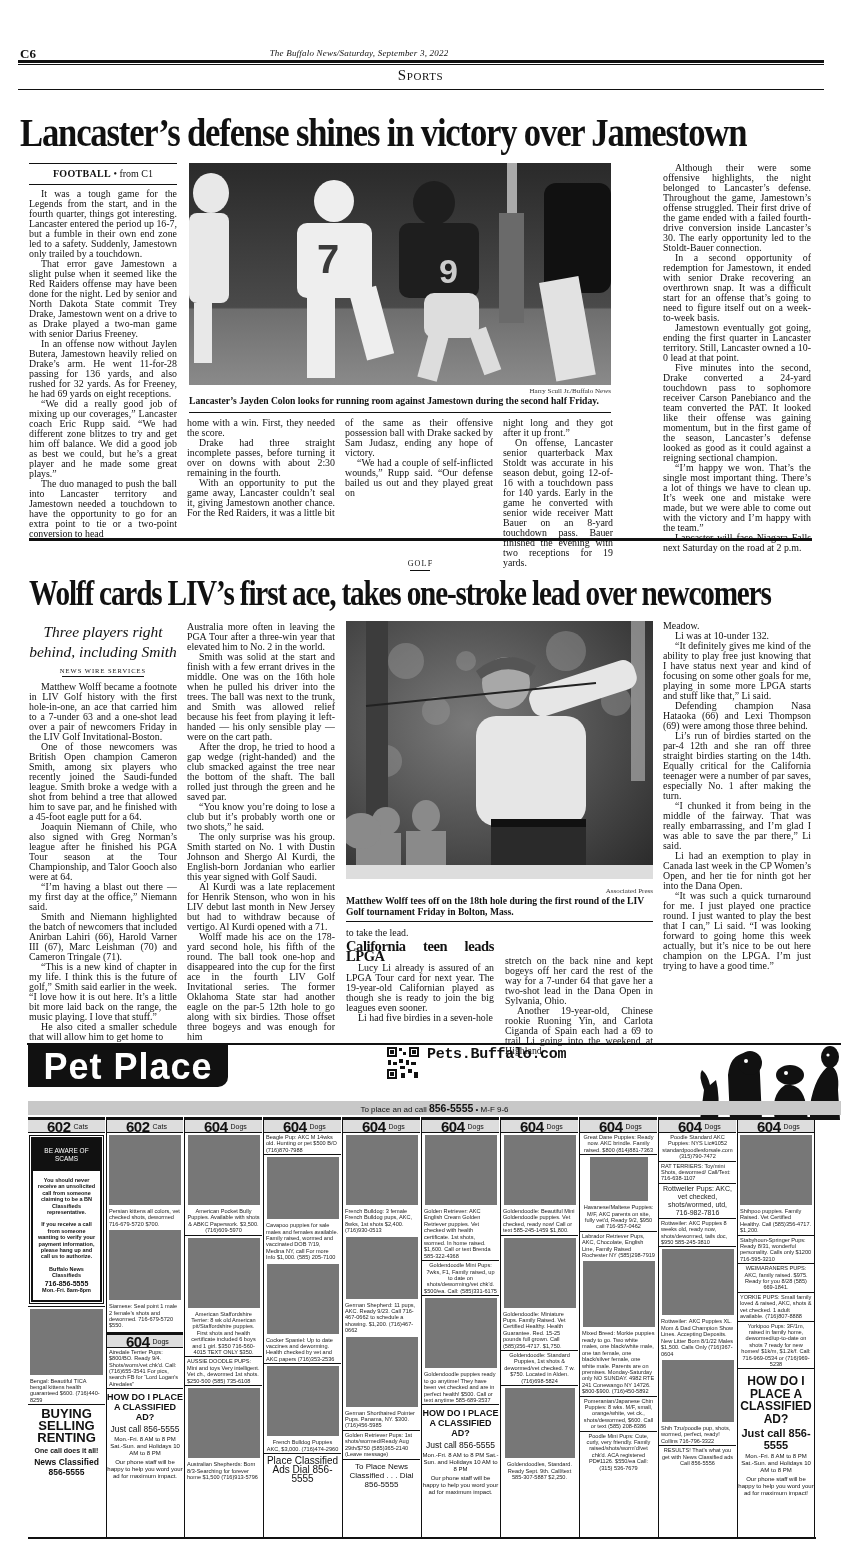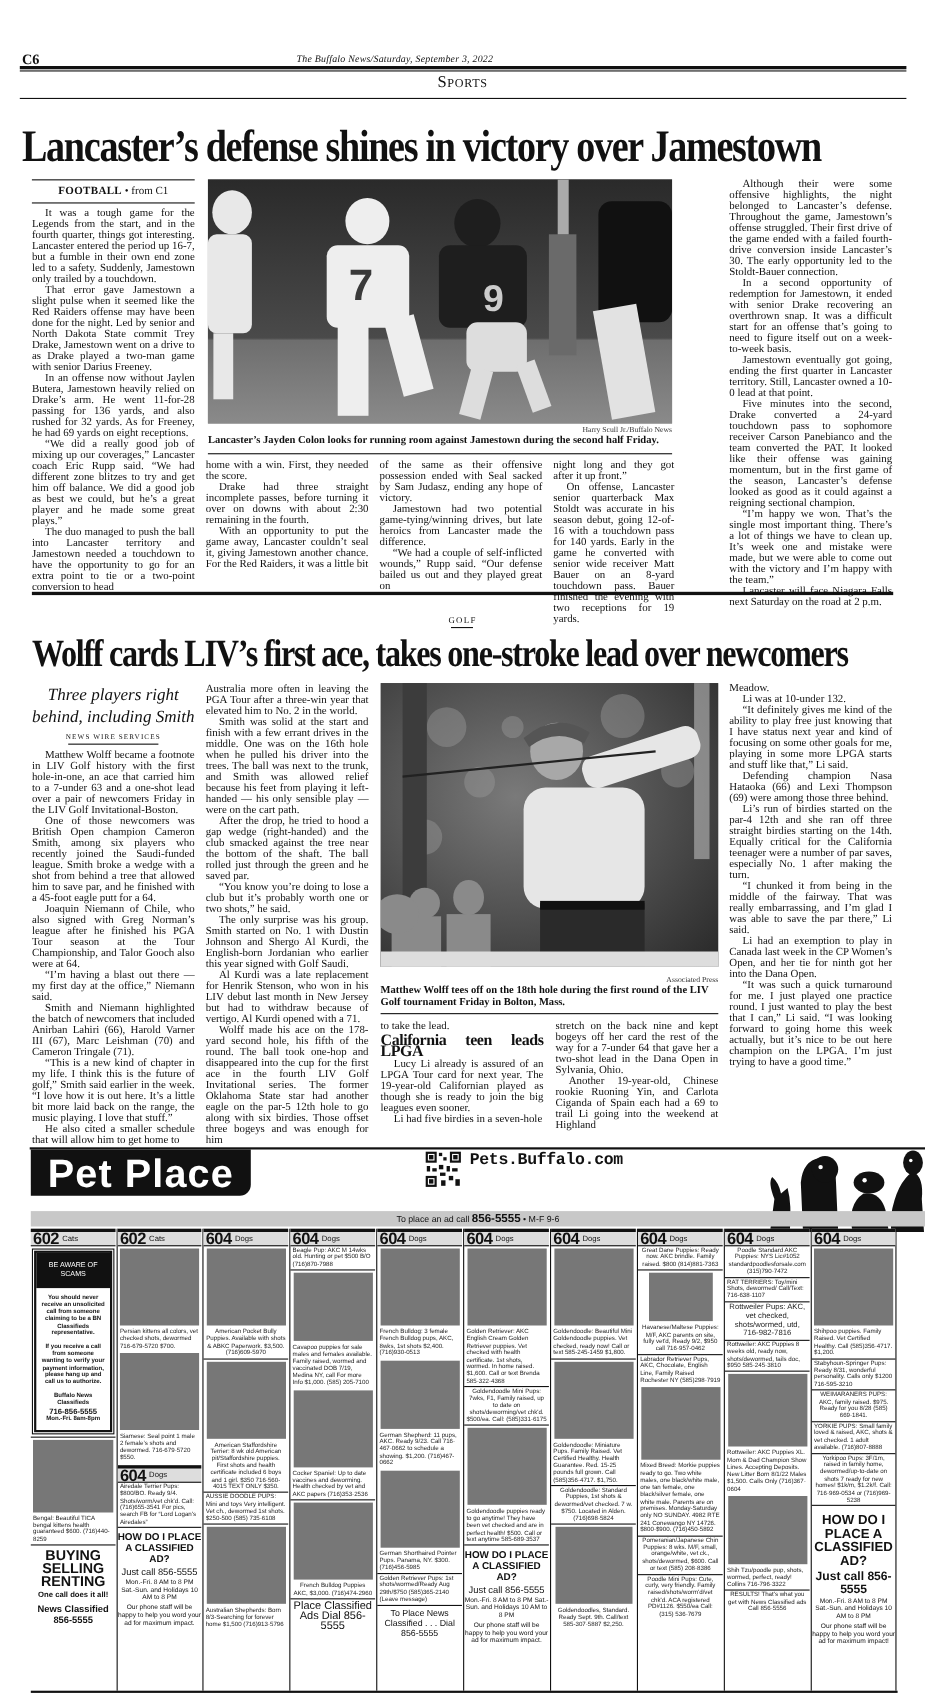--- a/index.html
+++ b/index.html
@@ -27,21 +27,21 @@
   .pet-frame { top: 1043px; left: 27px; width: 814px; height: 496px; border-top: 2px solid #111; }
   .pet-banner { top: 1045px; left: 28px; width: 200px; height: 42px; background: #111; border-radius: 0 0 10px 0; }
   .pet-title { top: 1046px; left: 28px; width: 200px; text-align: center; font-family: "Liberation Sans", sans-serif; font-weight: bold; color: #fff; font-size: 36px; letter-spacing: 1px; line-height: 42px; }
   .pet-qr { top: 1046px; left: 386px; width: 34px; height: 34px; }
   .pet-url { top: 1046px; left: 427px; font-family: Liberation Mono, monospace; font-size: 15px; font-weight: bold; letter-spacing: -0.3px; }
   .pet-bar { top: 1101px; left: 28px; width: 813px; height: 14px; background: #c8c8c8; font-family: "Liberation Sans", sans-serif; font-size: 8px; text-align: center; line-height: 14px; }
   .pet-bar b { font-size: 10.5px; }
   .pet-art { top: 1045px; left: 690px; width: 150px; height: 75px; }
   .cls-col { position: absolute; top: 1117px; height: 420px; border-left: 1px solid #111; }
   .cls-head { background: #ddd; border-top: 3px solid #111; border-bottom: 1px solid #111; height: 16px; font-family: "Liberation Sans", sans-serif; font-weight: bold; padding-left: 2px; line-height: 13px; white-space: nowrap; }
-  .cls-head .num { font-size: 15px; letter-spacing: -0.5px; }
+  .cls-head .num { font-size: 15px; letter-spacing: -0.5px; margin-left: 17px; }
   .cls-head .cat { font-size: 7px; vertical-align: top; margin-left: 3px; font-weight: normal; }
   .ad { font-family: "Liberation Sans", sans-serif; font-size: 5.6px; line-height: 6.4px; padding: 1px 2px; color: #222; }
   .ad-c { text-align: center; }
   .ad-sep { border-top: 1px solid #111; }
   .thumb { margin: 2px auto; background: #777; }
   .howto-title { font-family: "Liberation Sans", sans-serif; font-weight: bold; text-align: center; font-size: 9px; line-height: 10px; }
   .howto-call { font-family: "Liberation Sans", sans-serif; text-align: center; font-size: 8.5px; margin-top: 2px; }
   .howto-hours { font-family: "Liberation Sans", sans-serif; text-align: center; font-size: 6px; line-height: 7px; margin-top: 2px; }
   .scam-box { border: 2px solid #111; margin: 4px 3px; outline: 1px solid #111; outline-offset: 1px; }
   .scam-head { background: #111; color: #fff; text-align: center; font-family: "Liberation Sans", sans-serif; font-size: 6.5px; padding: 8px 2px; line-height: 8px; }
@@ -120,22 +120,21 @@
 <div class="abs credit" style="top:387px;left:189px;width:422px;">Harry Scull Jr./Buffalo News</div>
 <div class="abs caption" style="top:396px;left:189px;width:422px;">Lancaster’s Jayden Colon looks for running room against Jamestown during the second half Friday.</div>
 <div class="abs rule-thin" style="top:412px;left:189px;width:422px;"></div>
 
 <div class="abs col" style="top:418px;left:187px;width:148px;">
   <p style="text-indent:0">home with a win. First, they needed the score.</p>
   <p>Drake had three straight incomplete passes, before turning it over on downs with about 2:30 remaining in the fourth.</p>
   <p>With an opportunity to put the game away, Lancaster couldn’t seal it, giving Jamestown another chance. For the Red Raiders, it was a little bit</p>
 </div>
 <div class="abs col" style="top:418px;left:345px;width:148px;">
-  <p style="text-indent:0">of the same as their offensive possession ended with Seal sacked by Sam Judasz, ending any hope of victory.</p>
-  <p>Jamestown had two potential game-tying/winning drives, but late heroics from Lancaster made the difference.</p>
+  <p style="text-indent:0">of the same as their offensive possession ball with Drake sacked by Sam Judasz, ending any hope of victory.</p>
   <p>“We had a couple of self-inflicted wounds,” Rupp said. “Our defense bailed us out and they played great on</p>
 </div>
 <div class="abs col" style="top:418px;left:503px;width:110px;">
   <p style="text-indent:0">night long and they got after it up front.”</p>
   <p>On offense, Lancaster senior quarterback Max Stoldt was accurate in his season debut, going 12-of-16 with a touchdown pass for 140 yards. Early in the game he converted with senior wide receiver Matt Bauer on an 8-yard touchdown pass. Bauer finished the evening with two receptions for 19 yards.</p>
 </div>
 <div class="abs col" style="top:163px;left:663px;width:148px;">
   <p>Although their were some offensive highlights, the night belonged to Lancaster’s defense. Throughout the game, Jamestown’s offense struggled. Their first drive of the game ended with a failed fourth-drive conversion inside Lancaster’s 30. The early opportunity led to the Stoldt-Bauer connection.</p>
   <p>In a second opportunity of redemption for Jamestown, it ended with senior Drake recovering an overthrown snap. It was a difficult start for an offense that’s going to need to figure itself out on a week-to-week basis.</p>
   <p>Jamestown eventually got going, ending the first quarter in Lancaster territory. Still, Lancaster owned a 10-0 lead at that point.</p>
@@ -214,21 +213,21 @@
 <div class="abs credit" style="top:887px;left:346px;width:307px;">Associated Press</div>
 <div class="abs caption" style="top:896px;left:346px;width:307px;">Matthew Wolff tees off on the 18th hole during the first round of the LIV Golf tournament Friday in Bolton, Mass.</div>
 <div class="abs rule-thin" style="top:921px;left:346px;width:307px;"></div>
 
 <div class="abs col" style="top:928px;left:346px;width:148px;">
   <p style="text-indent:0">to take the lead.</p>
   <div class="subhead" style="margin:3px 0 2px;">California teen leads LPGA</div>
   <p>Lucy Li already is assured of an LPGA Tour card for next year. The 19-year-old Californian played as though she is ready to join the big leagues even sooner.</p>
   <p>Li had five birdies in a seven-hole</p>
 </div>
-<div class="abs col" style="top:928px;left:505px;width:148px;">
+<div class="abs col" style="top:956px;left:505px;width:148px;">
   <p style="text-indent:0">stretch on the back nine and kept bogeys off her card the rest of the way for a 7-under 64 that gave her a two-shot lead in the Dana Open in Sylvania, Ohio.</p>
   <p>Another 19-year-old, Chinese rookie Ruoning Yin, and Carlota Ciganda of Spain each had a 69 to trail Li going into the weekend at Highland</p>
 </div>
 <div class="abs col" style="top:621px;left:663px;width:148px;">
   <p style="text-indent:0">Meadow.</p>
   <p>Li was at 10-under 132.</p>
   <p>“It definitely gives me kind of the ability to play free just knowing that I have status next year and kind of focusing on some other goals for me, playing in some more LPGA starts and stuff like that,” Li said.</p>
   <p>Defending champion Nasa Hataoka (66) and Lexi Thompson (69) were among those three behind.</p>
   <p>Li’s run of birdies started on the par-4 12th and she ran off three straight birdies starting on the 14th. Equally critical for the California teenager were a number of par saves, especially No. 1 after making the turn.</p>
   <p>“I chunked it from being in the middle of the fairway. That was really embarrassing, and I’m glad I was able to save the par there,” Li said.</p>

